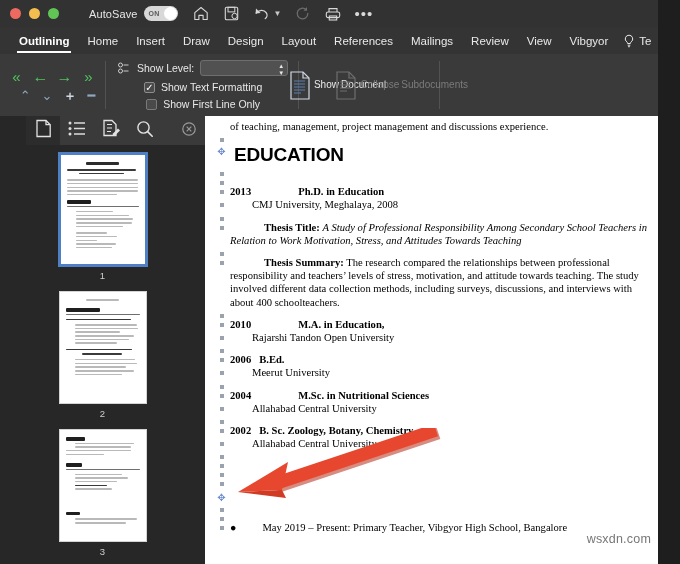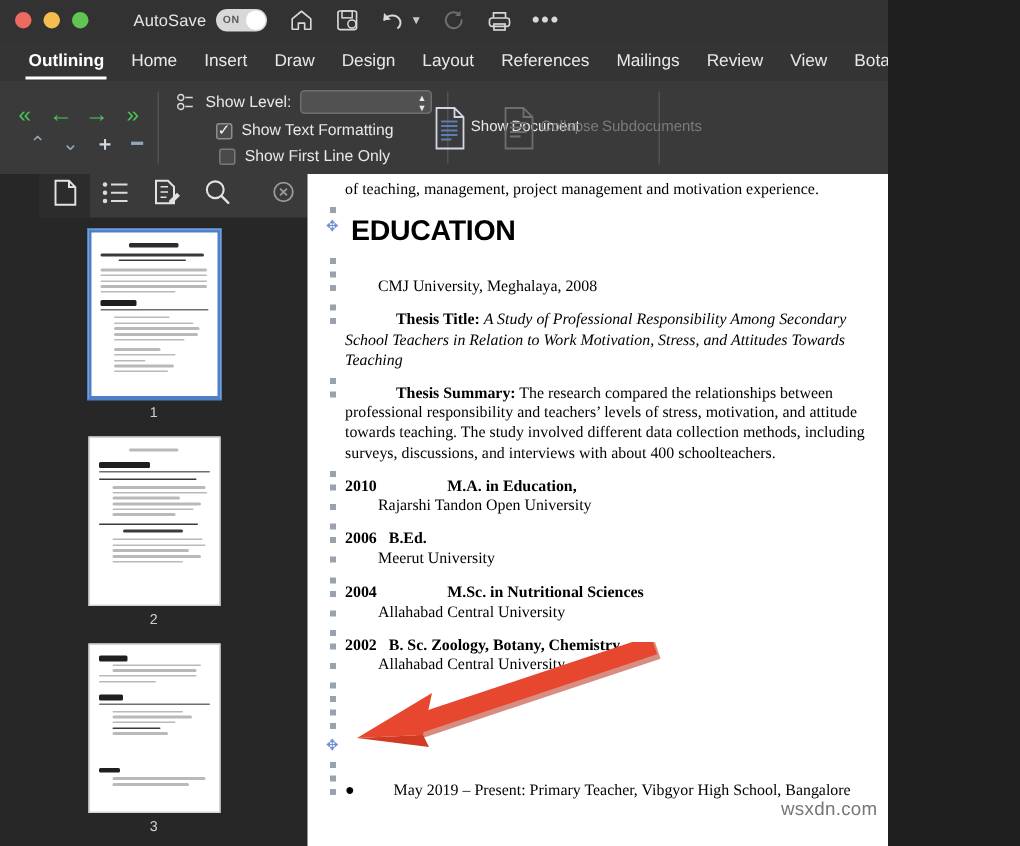--- a/index.html
+++ b/index.html
@@ -2,21 +2,21 @@
 <html><head>
 <meta charset="utf-8">
 <style>
   * { box-sizing: border-box; margin: 0; padding: 0; }
   html, body { width: 680px; height: 564px; overflow: hidden; }
   body {
     font-family: "Liberation Sans", sans-serif;
     background: #1e1e1e;
     -webkit-font-smoothing: antialiased;
   }
-  #app { position: relative; width: 592px; height: 564px; overflow: hidden; background:#2b2b2b; }
+  #app { position: relative; width: 658px; height: 564px; overflow: hidden; background:#2b2b2b; }
 
   
   .titlebar {
     position: absolute; left:0; top:0; width:680px; height:27px;
     background:#323232; display:flex; align-items:center;
   }
   .traffic { display:flex; gap:8px; margin-left:10px; }
   .dot { width:11px; height:11px; border-radius:50%; }
   .dot.red { background:#ec6a5f; }
   .dot.yellow { background:#f4bd4f; }
@@ -244,21 +244,21 @@
     <div class="tab">
         <span>Mailings</span>
       </div>
     <div class="tab">
         <span>Review</span>
       </div>
     <div class="tab">
         <span>View</span>
       </div>
     <div class="tab">
-        <span>Botany</span>
+        <span>Vibgyor</span>
       </div>
     <div class="tellme">
       <span class="bulb">
         <svg width="12" height="14" viewBox="0 0 12 14">
             <path d="M6 1.2a3.7 3.7 0 0 0-2.2 6.7c.5.4.8 1 .8 1.6h2.8c0-.6.3-1.2.8-1.6A3.7 3.7 0 0 0 6 1.2z" fill="none" stroke="#e9e9e9" stroke-width="1"></path>
             <path d="M4.7 11.2h2.6M5.1 12.7h1.8" stroke="#e9e9e9" stroke-width="1"></path>
           </svg>
       </span>
       <span>Te</span>
     </div>
@@ -478,21 +478,21 @@
         </div>
         <div class="thumb-num">3</div>
       </div>
     </div>
   </div>
 
   <div class="docarea">
 
     <div class="oline">
       <span class="marker"></span>
-      <span class="otext">of teaching, management, project management and motivation experience.</span>
+      <span class="otext">of teaching, management, project management and discussions experience.</span>
     </div>
 
     <div class="oline">
         <span class="marker">
           <i class="sq"></i>
         </span>
         <span class="otext blank"></span>
       </div>
 
     <div class="oline">
@@ -508,20 +508,26 @@
         </span>
         <span class="otext blank"></span>
       </div>
     <div class="oline">
         <span class="marker">
           <i class="sq"></i>
         </span>
         <span class="otext blank"></span>
       </div>
 
+    <div class="oline">
+      <span class="marker">
+          <i class="sq"></i>
+        </span>
+      <span class="otext"><b class="yr">2013</b><span style="display:inline-block;width:47px"></span><b>Ph.D. in Education</b></span>
+    </div>
     <div class="oline">
       <span class="marker">
           <i class="sq"></i>
         </span>
       <span class="otext" style="padding-left:22px">CMJ University, Meghalaya, 2008</span>
     </div>
 
     <div class="oline">
         <span class="marker">
           <i class="sq"></i>

